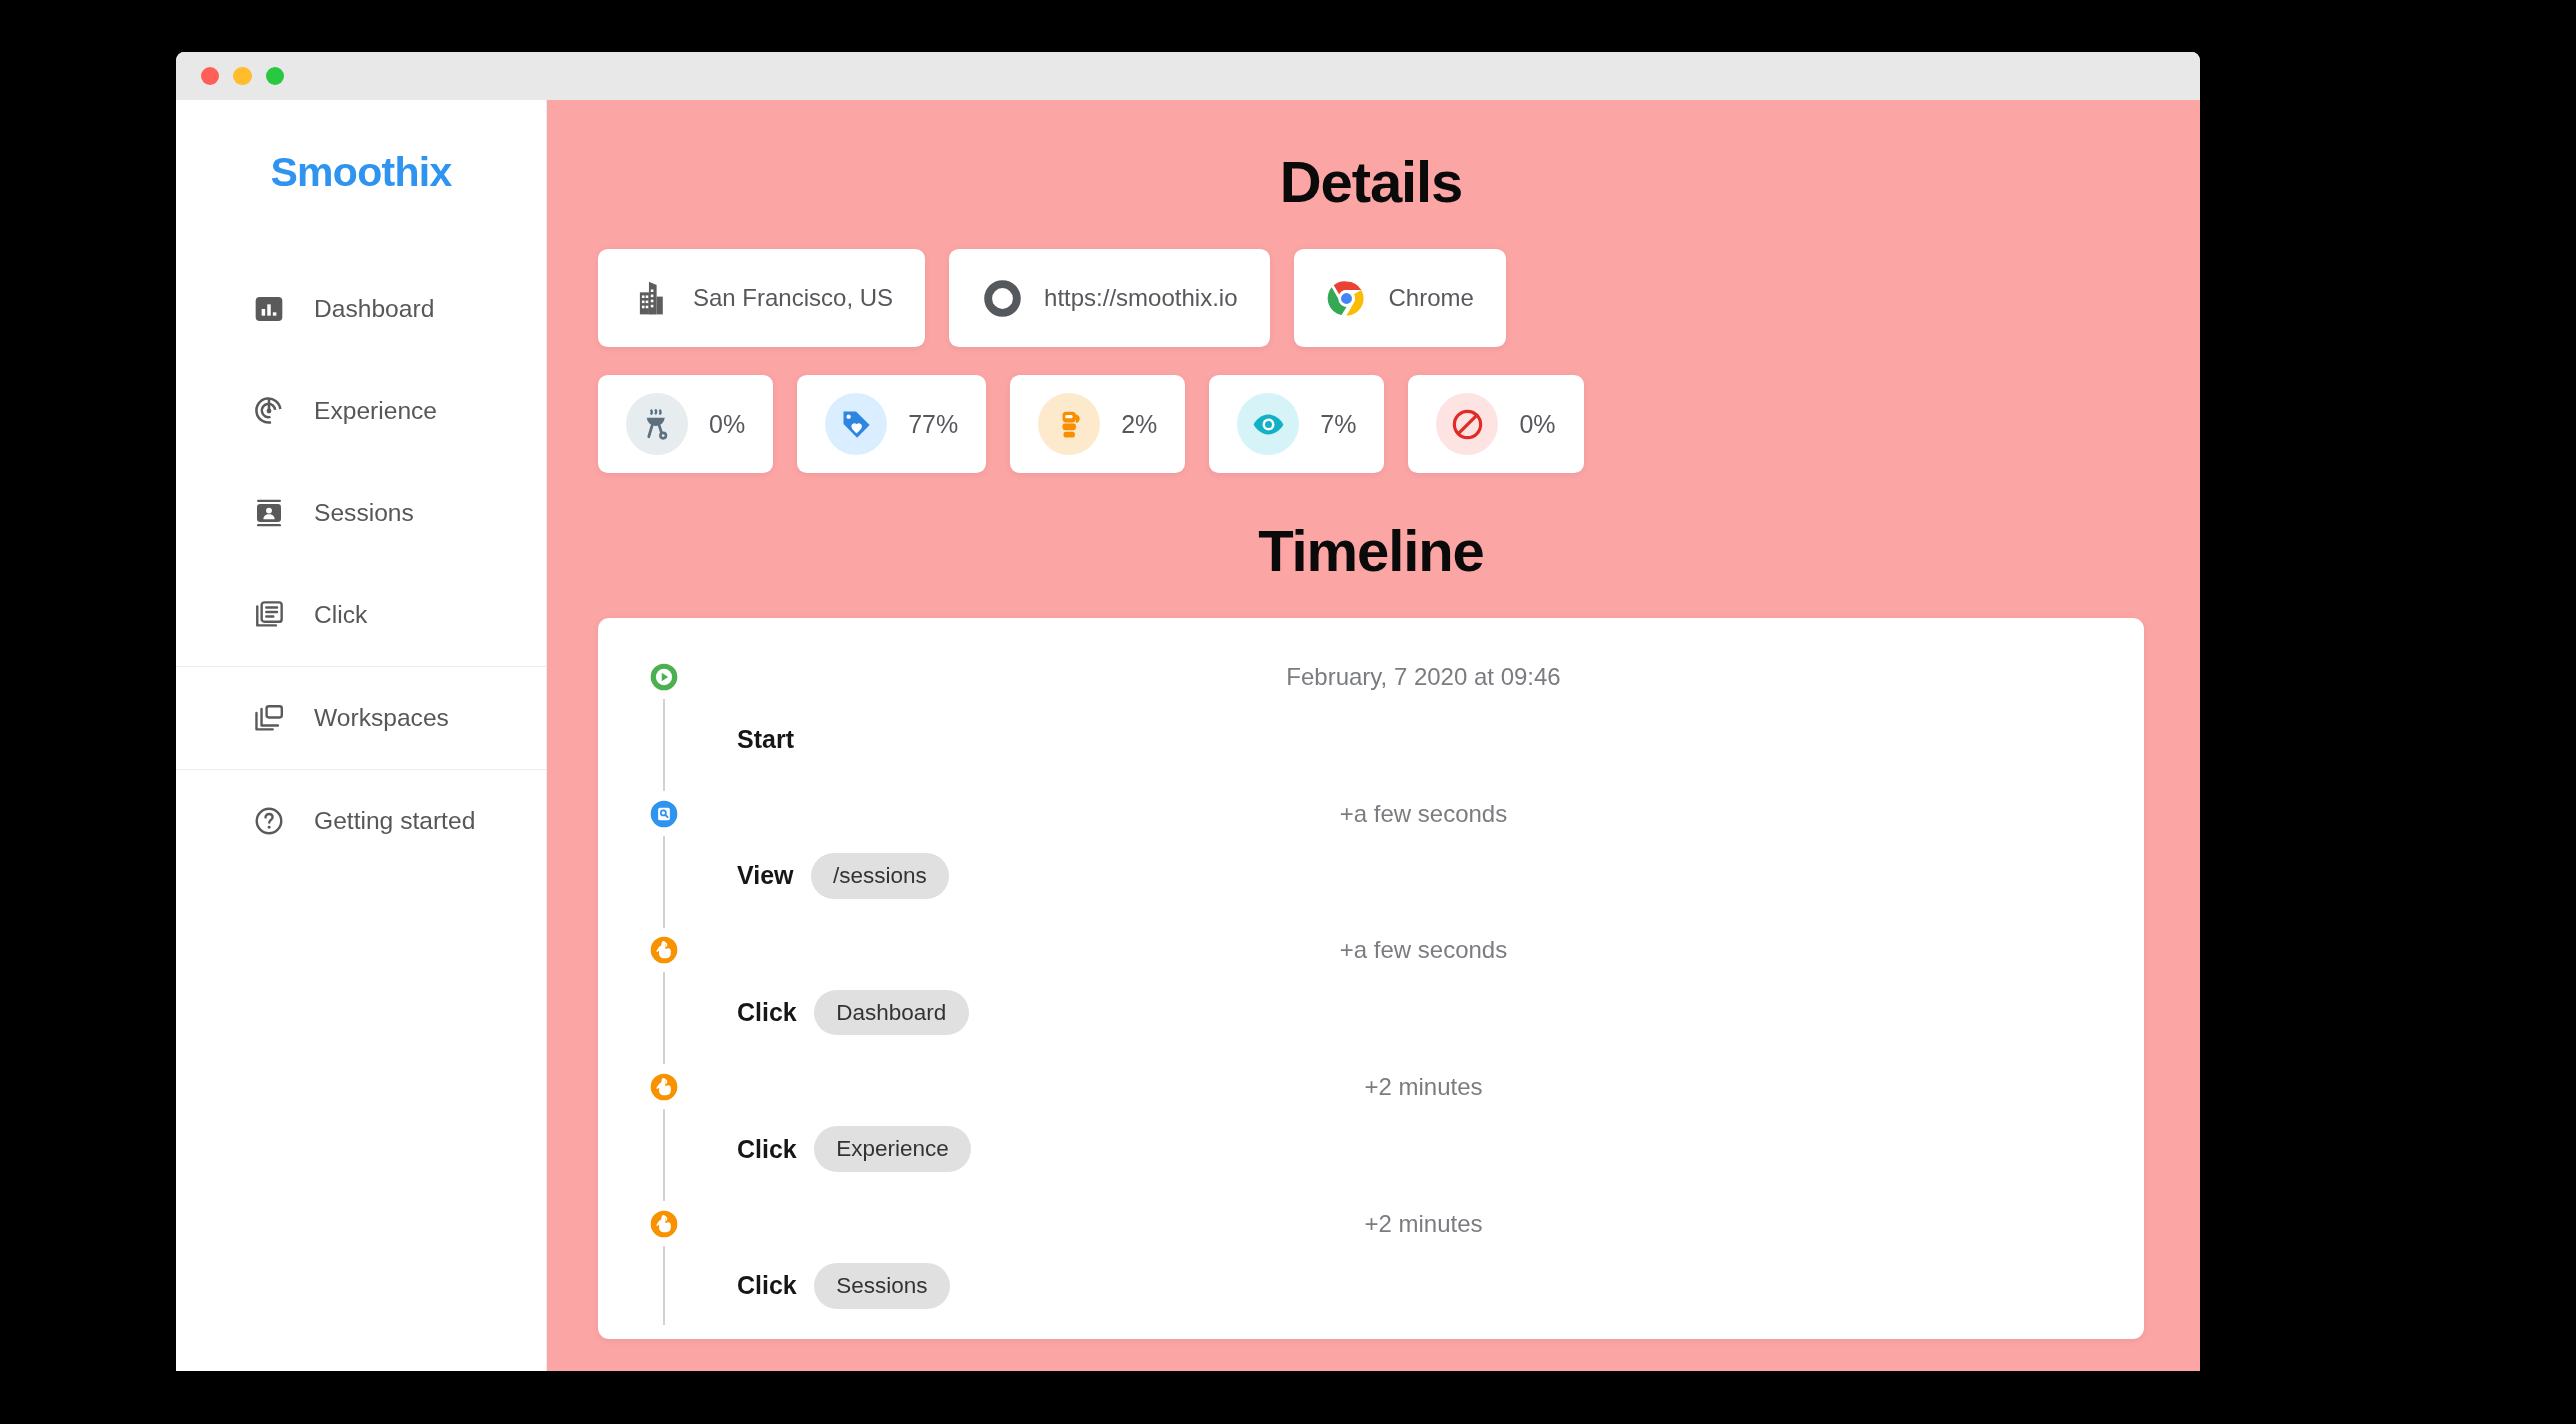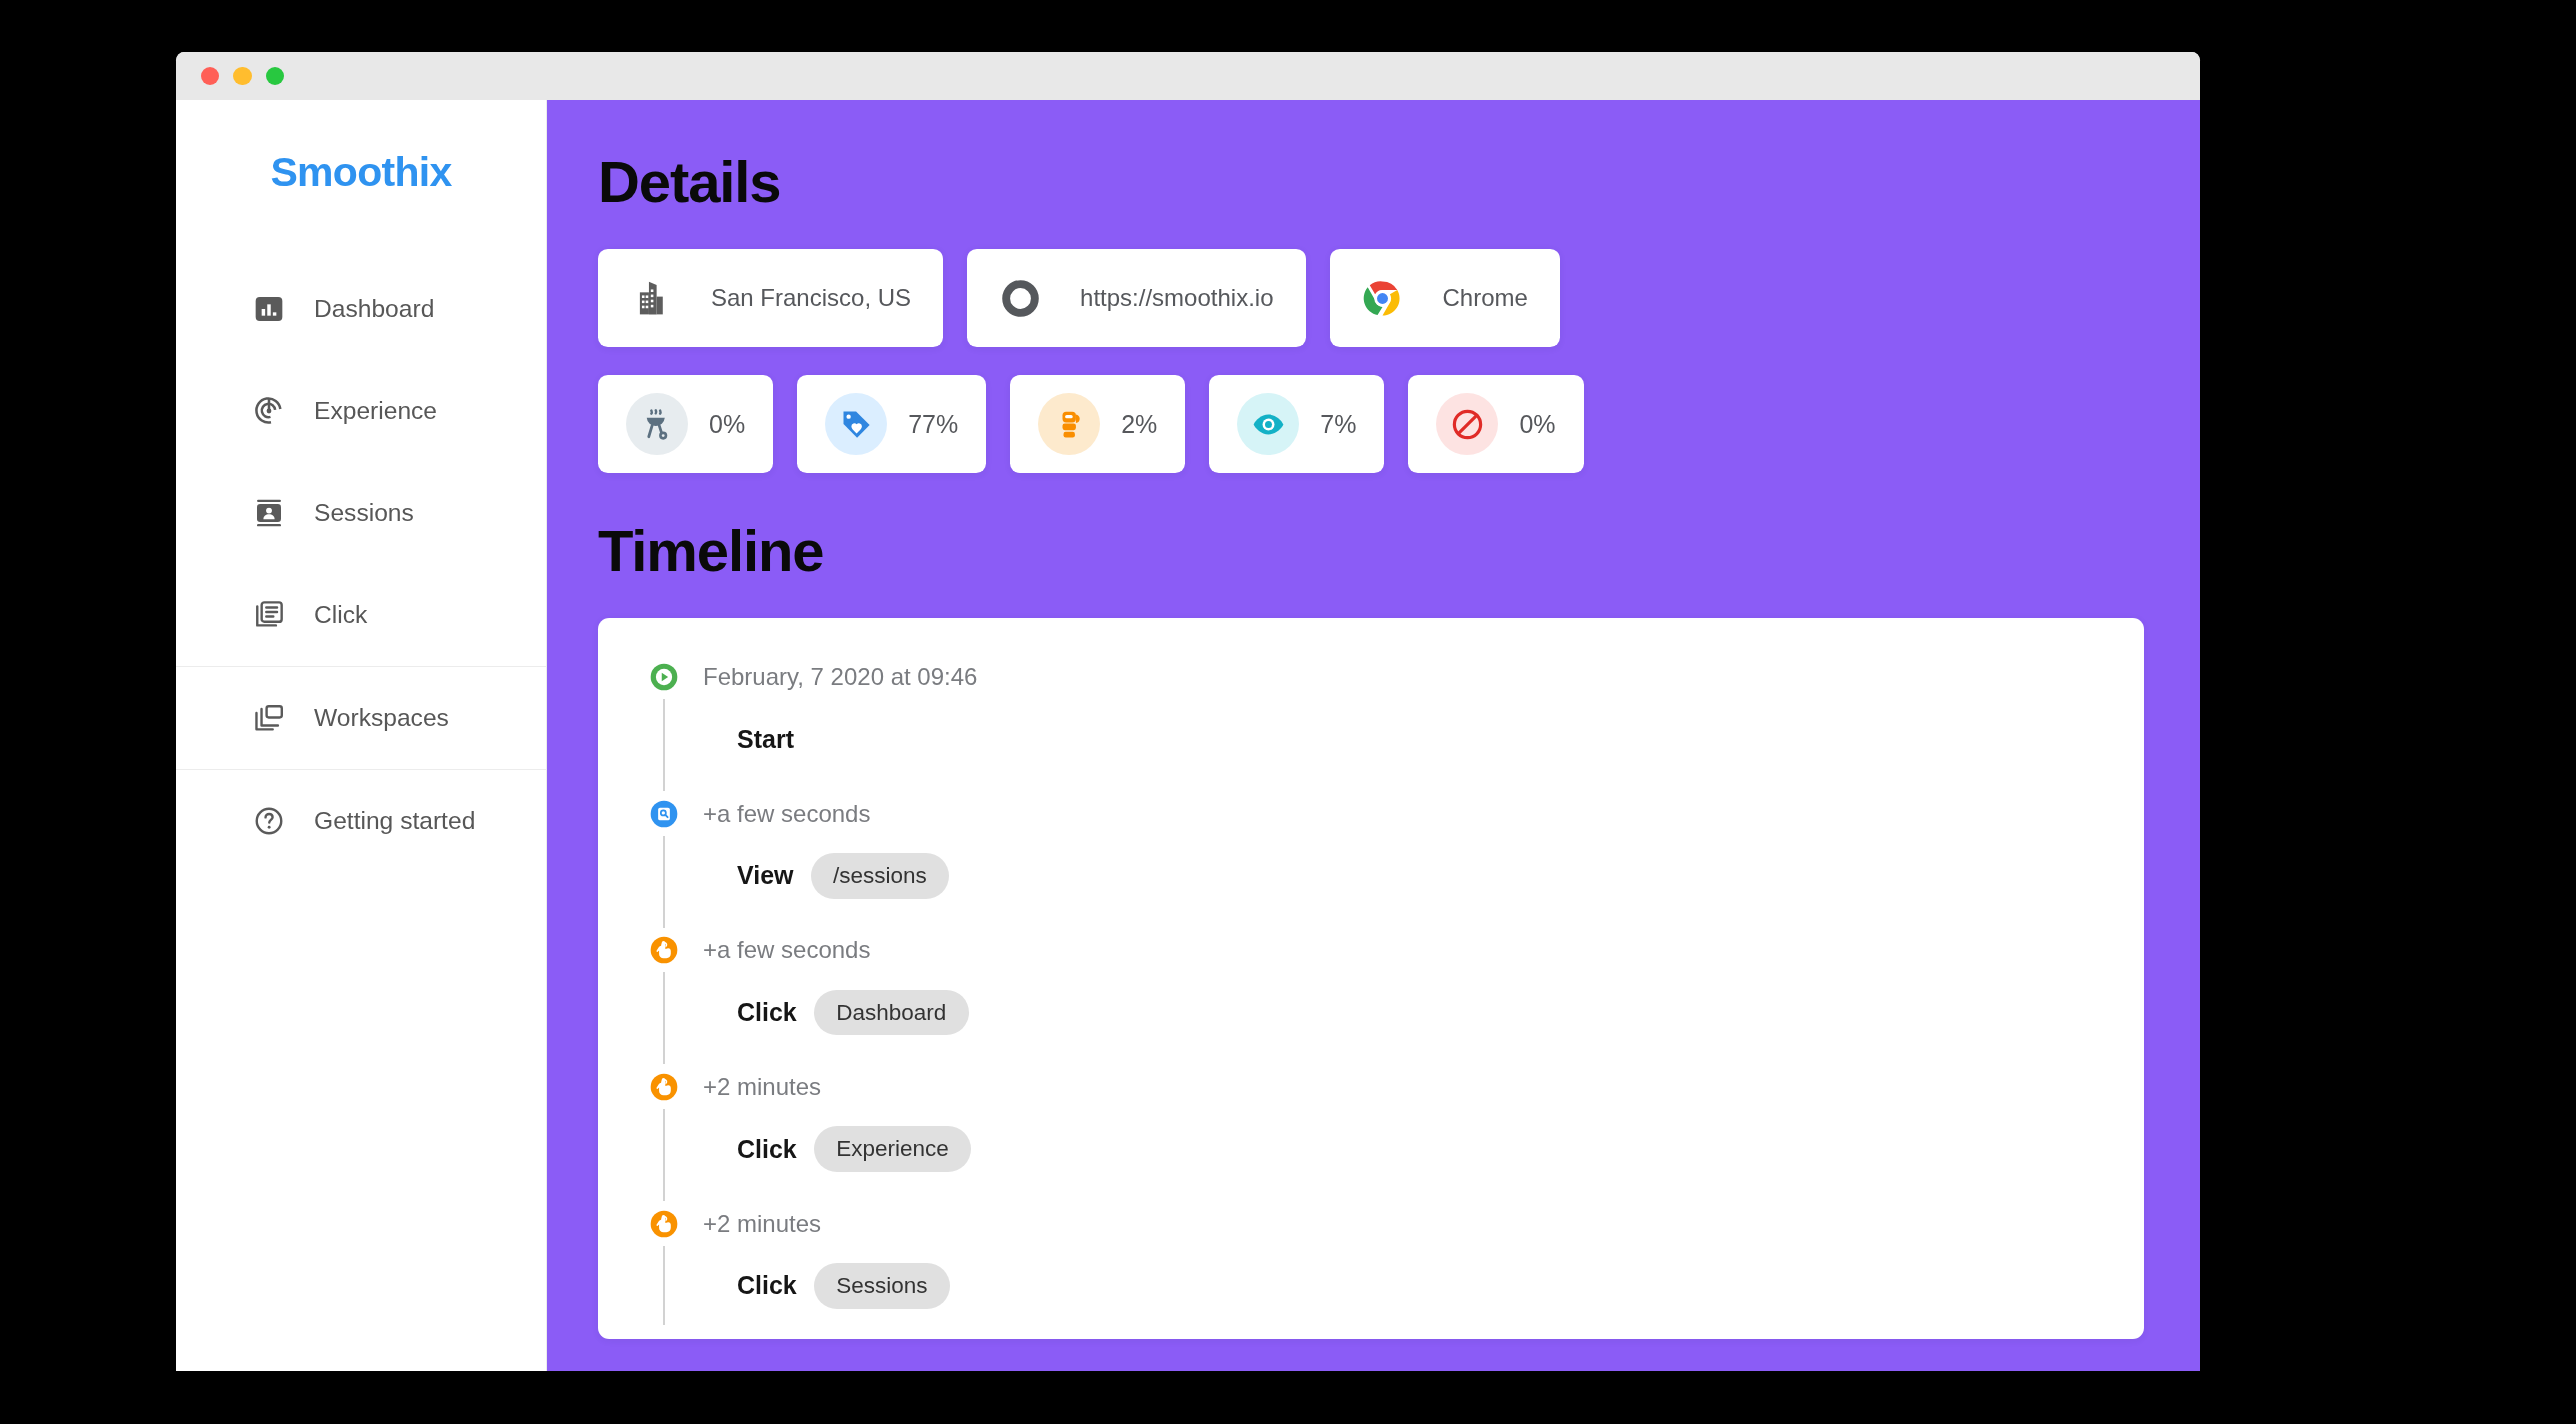--- a/index.html
+++ b/index.html
@@ -82,45 +82,46 @@
   .nav-icon svg { width: 32px; height: 32px; display: block; }
   .nav-label {
     font-size: 24.6px;
     color: #575757;
     white-space: nowrap;
   }
 
   
   .main {
     flex: 1;
-    background: #8b5cf6;
+    background: #fca5a5;
     padding: 48px 56px 0 51px;
     overflow: hidden;
     min-width: 0;
+    text-align: center;
   }
 
   .page-title {
     font-size: 58px;
     font-weight: 700;
     color: #0a0a0a;
     letter-spacing: -1.1px;
     margin-bottom: 34px;
   }
 
   
   .info-row { display: flex; gap: 24px; margin-bottom: 28px; }
   .info-card {
     background: #ffffff;
     border-radius: 9.8px;
     box-shadow: 0 1.4px 7px rgba(25,40,70,0.07);
     height: 98px;
     display: flex;
     align-items: center;
     padding: 0 32px;
-    gap: 39px;
+    gap: 21px;
   }
   .info-icon { width: 42px; height: 42px; flex: 0 0 42px; display: flex; align-items: center; justify-content: center; }
   .info-icon svg { width: 41px; height: 41px; display: block; }
   .info-text { font-size: 24px; color: #56585c; white-space: nowrap; }
 
   
   .metric-row { display: flex; gap: 24px; margin-bottom: 44px; }
   .metric-card {
     background: #ffffff;
     border-radius: 9.8px;

